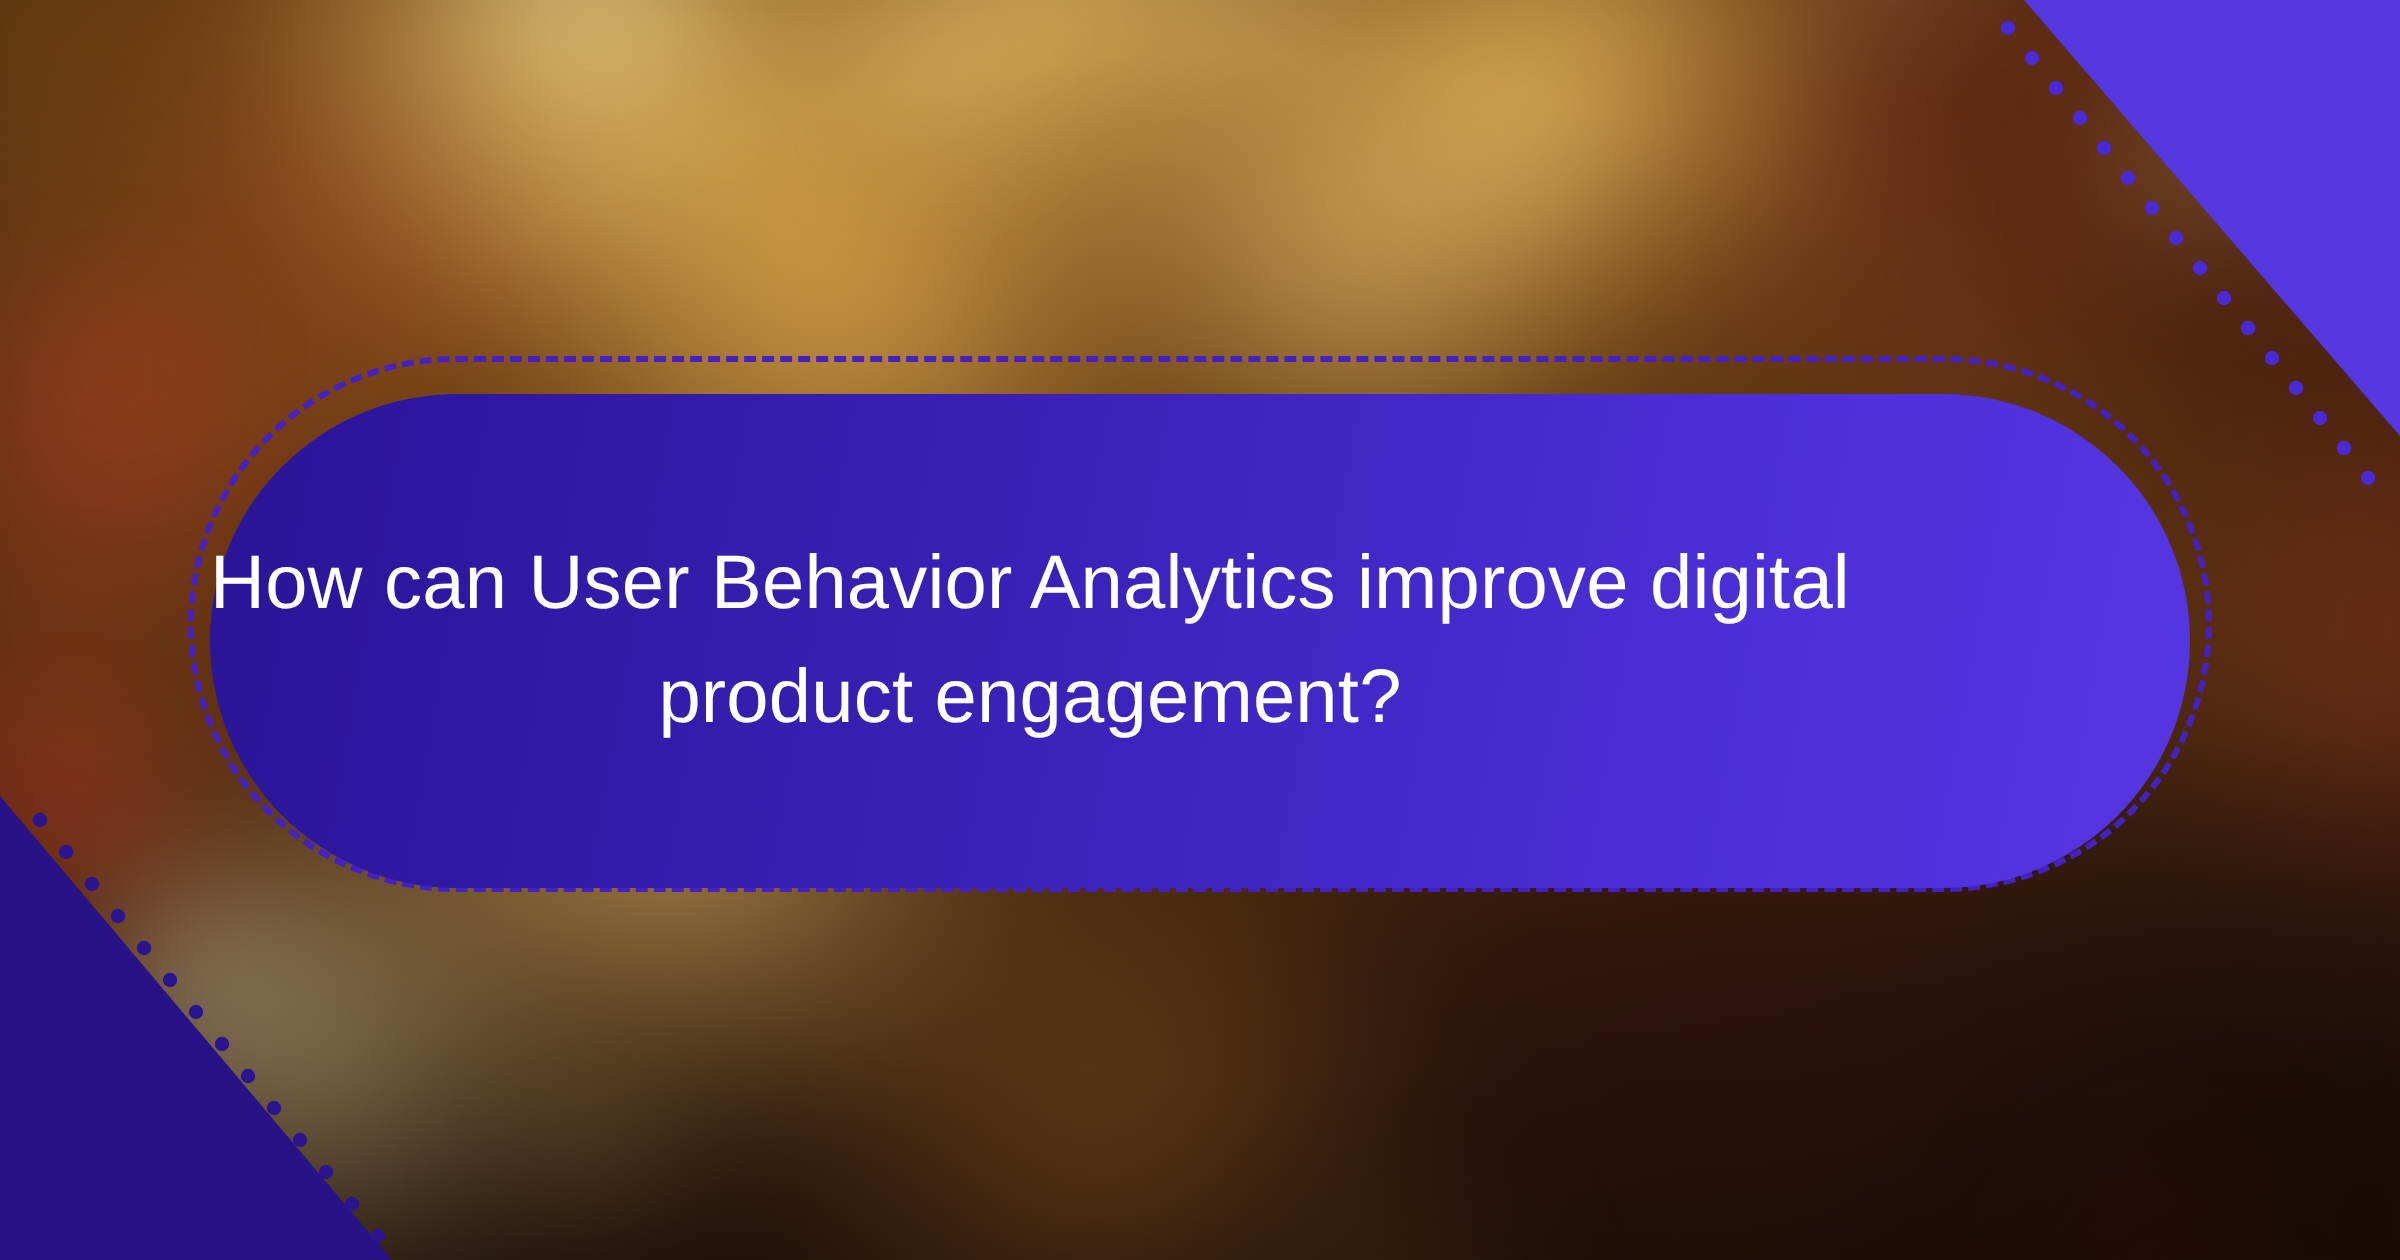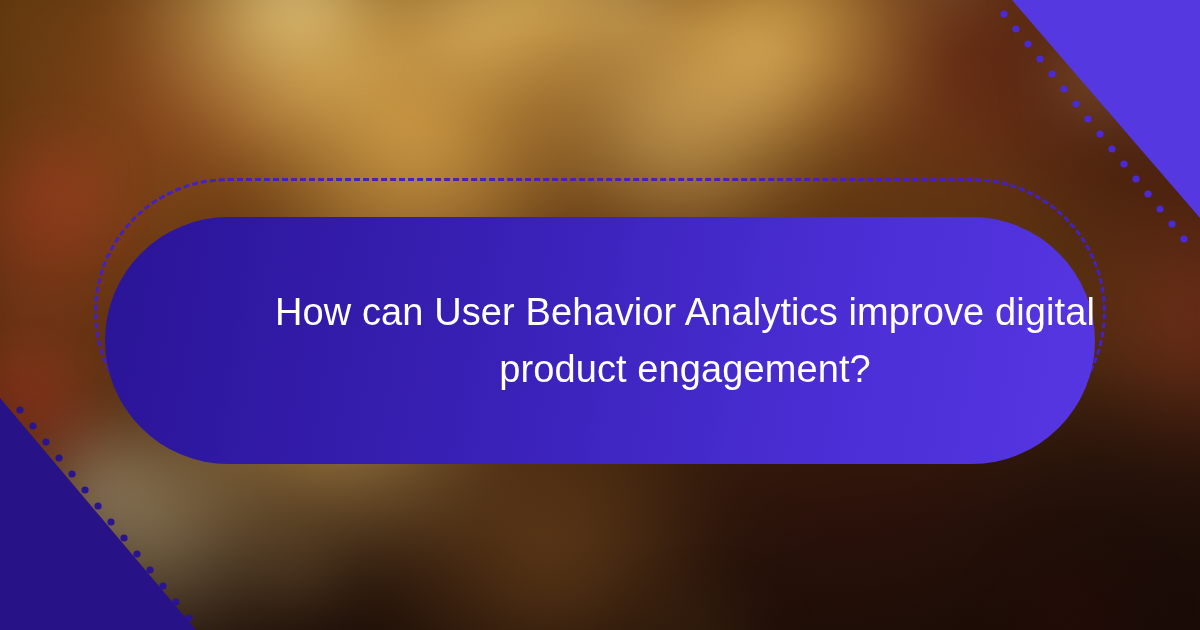--- a/index.html
+++ b/index.html
@@ -81,22 +81,21 @@
   .card {
     position: absolute;
     left: 105px;
     top: 197px;
     width: 990px;
     height: 247px;
     border-radius: 124px;
     background: linear-gradient(100deg, #2a1496 0%, #3a21b8 42%, #4a2ed4 72%, #5636e2 100%);
     display: flex;
     align-items: center;
-    justify-content: flex-end;
-    margin-top: 20px;
+    justify-content: flex-start;
   }
   .card-dash {
     position: absolute;
     left: 94px;
     top: 178px;
     width: 1012px;
     height: 268px;
     border-radius: 136px;
     border: 3px dashed #4522c0;
     box-sizing: border-box;

